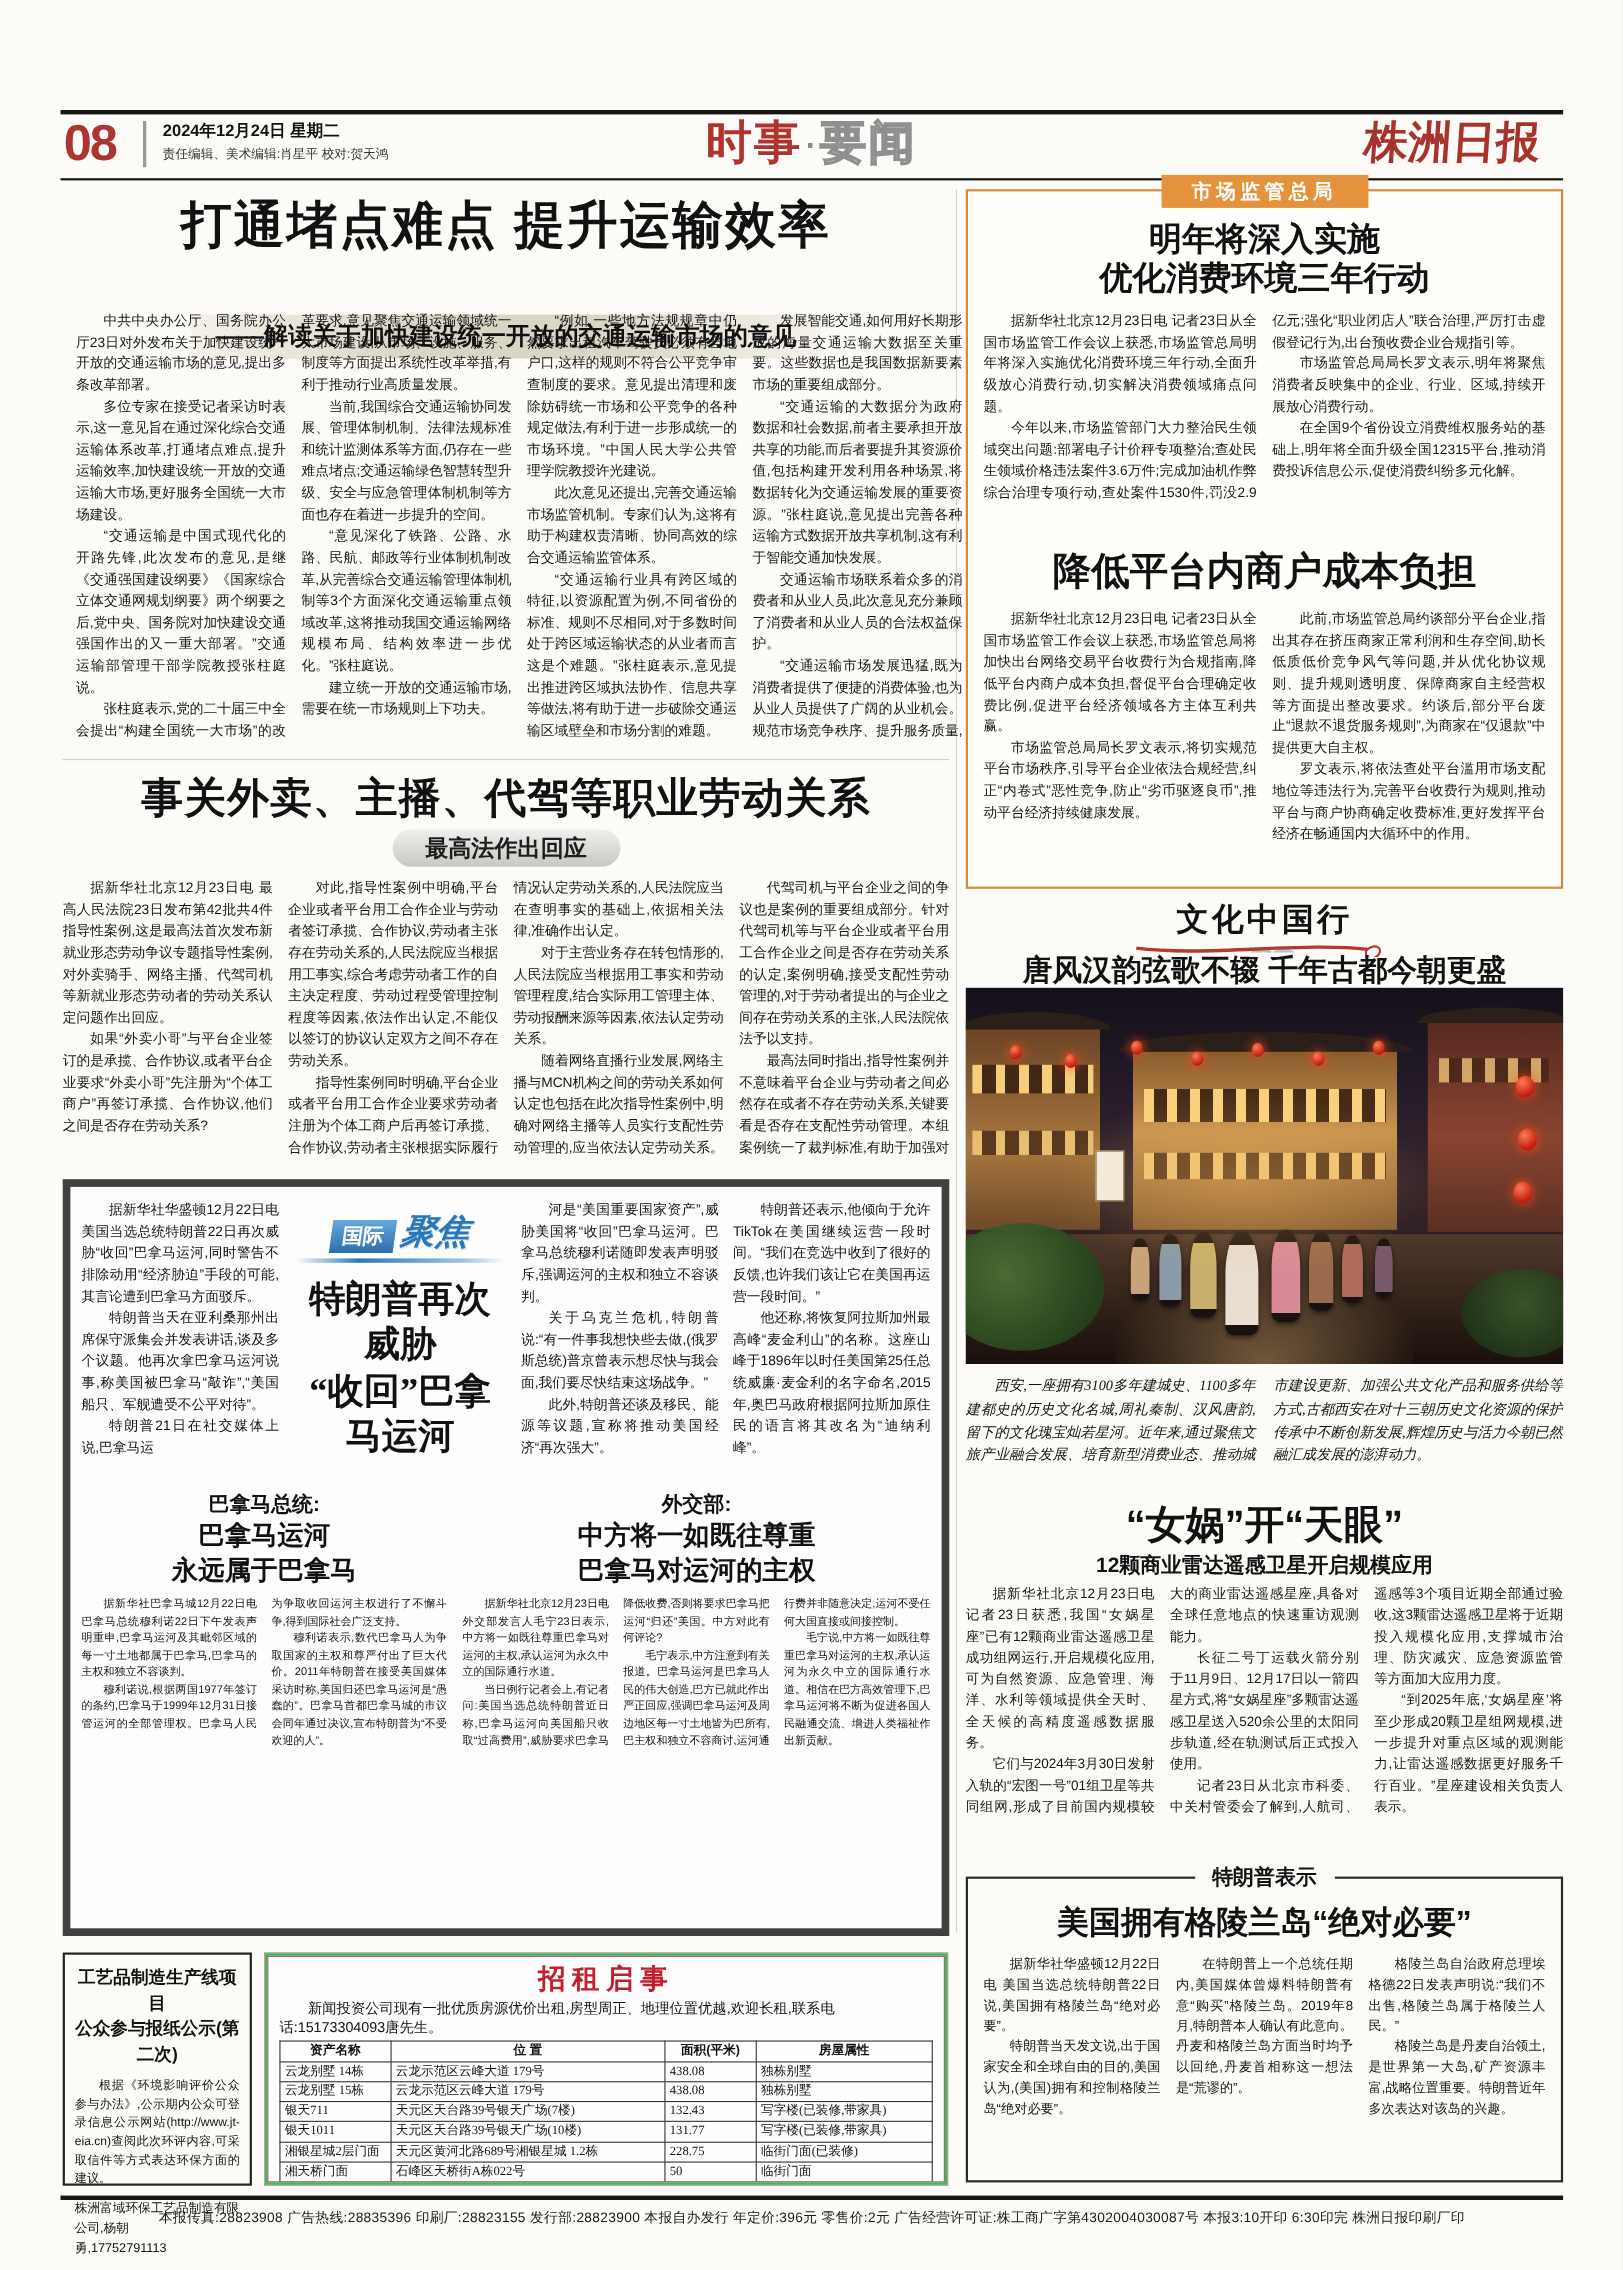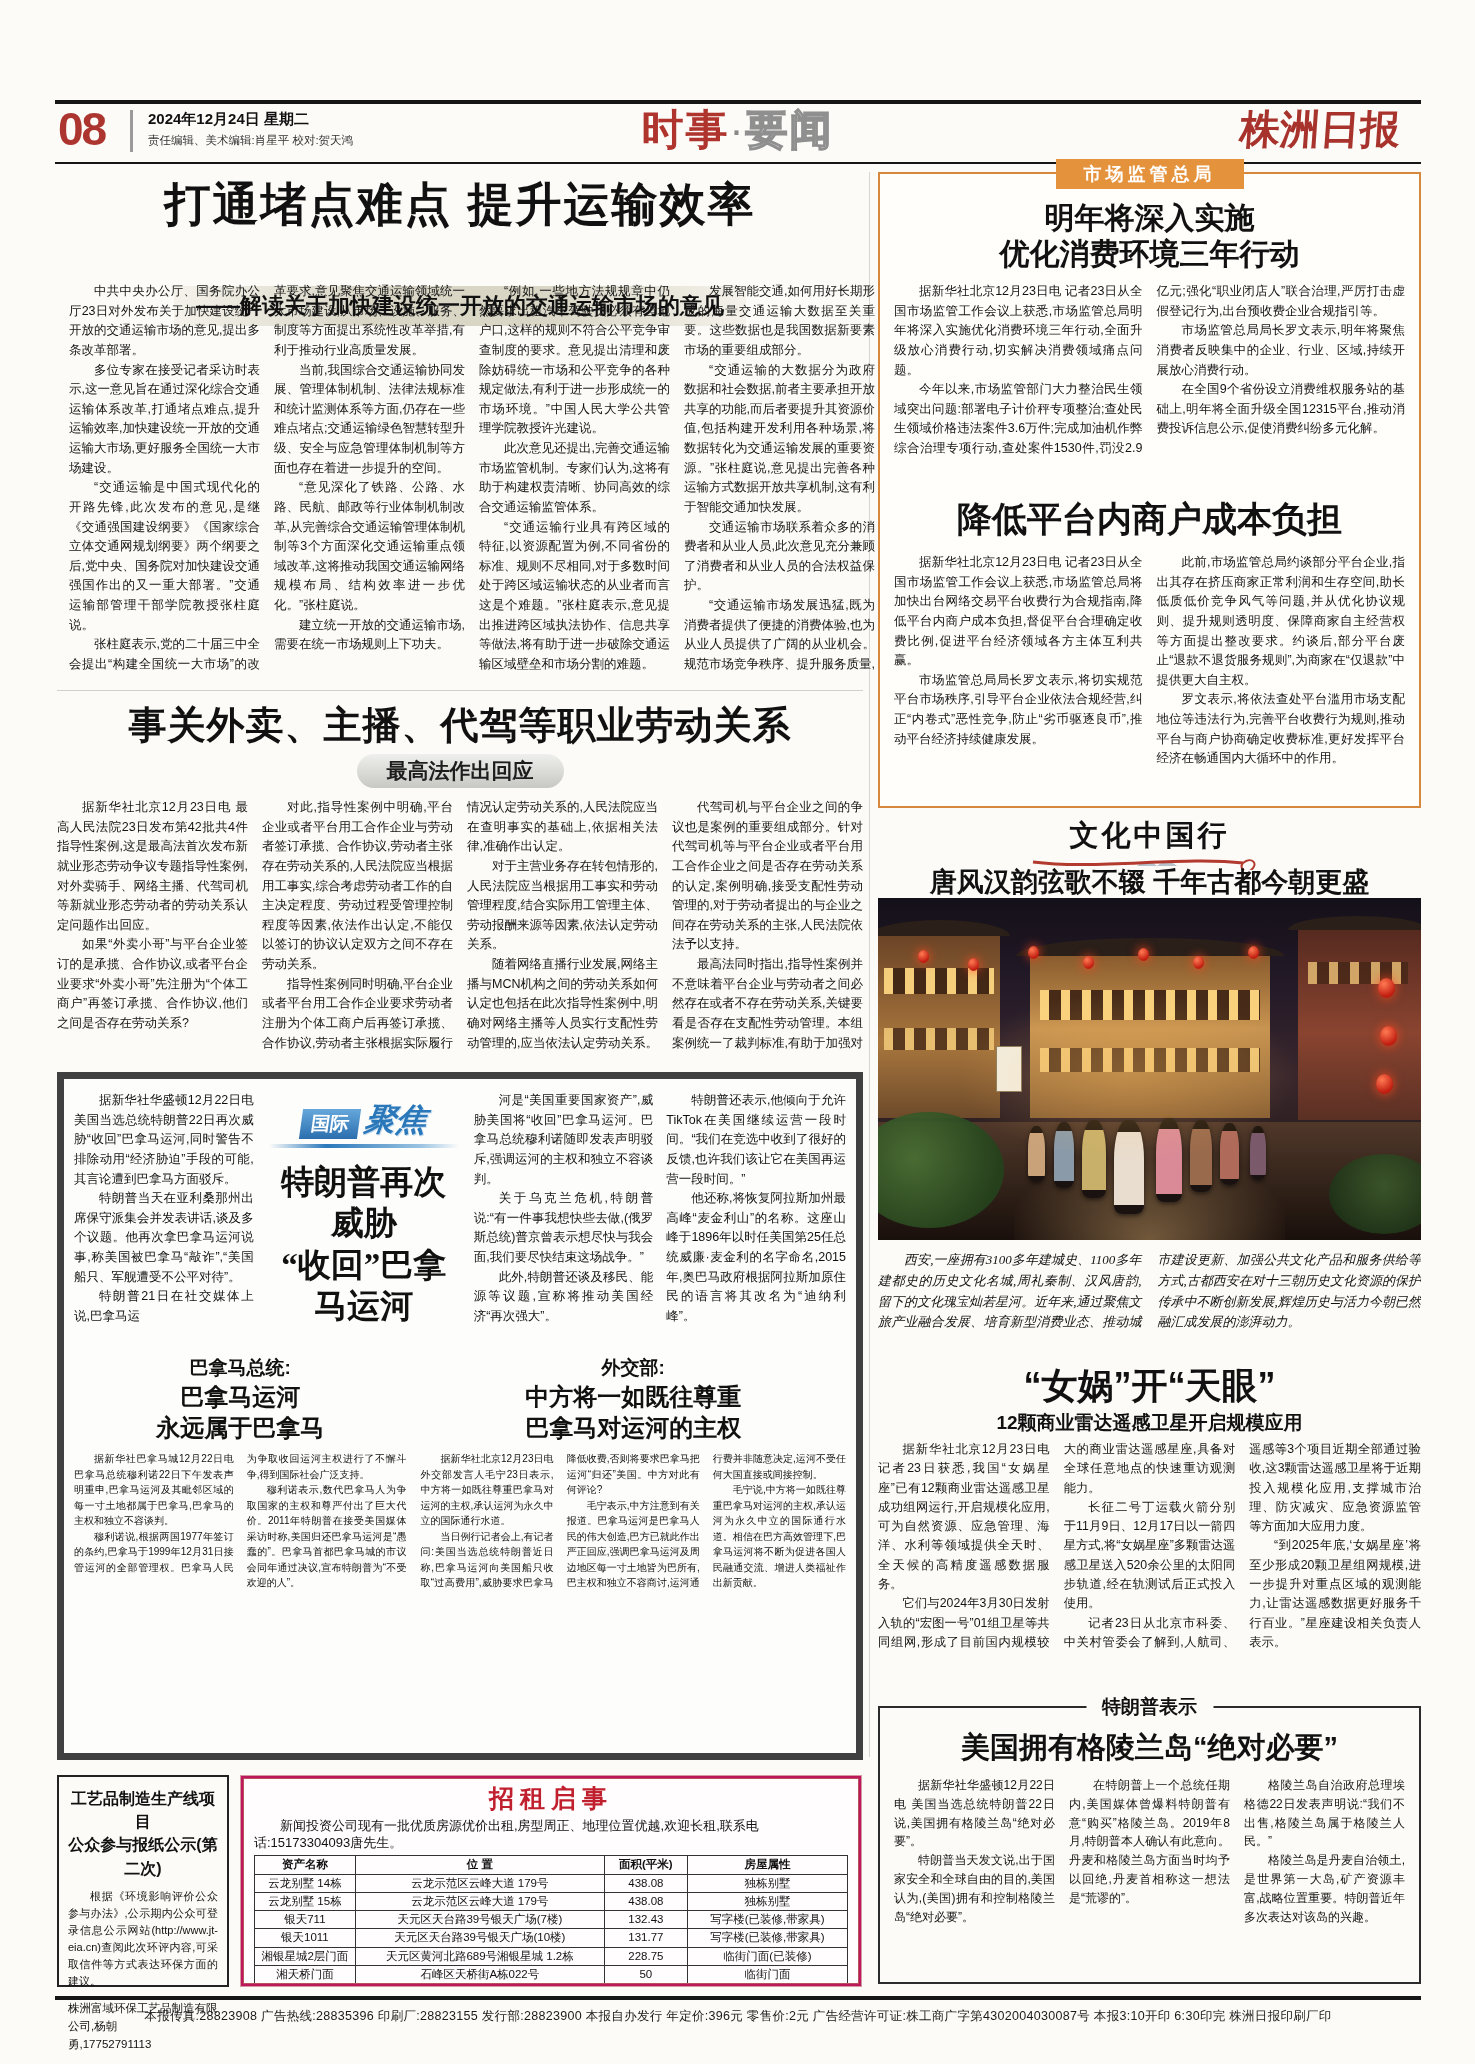--- a/index.html
+++ b/index.html
@@ -58,28 +58,28 @@
   .sub-title{font-size:24px;font-weight:900;line-height:1.3;}
   .subbody{margin-top:8px;column-gap:13px;text-align:justify;font-size:10px;line-height:1.55;overflow:hidden;}
   .subbody p{margin:0;text-indent:2em;}
   
   .n-box{border:2px solid #222;box-sizing:border-box;padding:10px 9px;}
   .n-t{font-size:16px;font-weight:800;line-height:1.45;}
   .n-body{font-size:11px;line-height:1.55;text-align:justify;margin-top:8px;}
   .n-body p{margin:0;text-indent:2em;}
   .n-sign{font-size:11.5px;line-height:1.55;margin-top:10px;}
   
-  .r-outer{border:1px solid #d39aa2;box-sizing:border-box;padding:2px;background:#be185d;}
+  .r-outer{border:1px solid #d39aa2;box-sizing:border-box;padding:2px;background:#22c55e;}
   .r-inner{border:1px solid #b8505e;box-sizing:border-box;height:100%;padding:3px 10px;background:#fffdfd;overflow:hidden;}
   .r-title{font-size:25px;font-weight:900;color:#c01f2e;letter-spacing:6px;}
   .r-intro{font-size:13px;line-height:1.32;text-indent:2em;margin-top:2px;}
   table.r-table{width:100%;border-collapse:collapse;margin-top:4px;font-size:11.5px;}
   .r-table th,.r-table td{border:1px solid #333;padding:0 4px;line-height:1.5;}
   .r-table th{font-weight:700;text-align:center;}
-  .r-table td{text-align:center;}
+  .r-table td{text-align:left;font-family:Liberation Serif, serif;}
   
   .footer{font-size:12.5px;color:#1a1a1a;letter-spacing:.3px;}
   
   .photo{overflow:hidden;background:linear-gradient(180deg,#141019 0%,#241a28 26%,#39262c 52%,#261b1a 78%,#1b1310 100%);}
   .ph-bld{position:absolute;}
   .roof{position:absolute;background:#2a1f19;border-radius:60% 60% 0 0/120% 120% 0 0;}
   .win{position:absolute;background:repeating-linear-gradient(90deg,rgba(255,216,130,.92) 0 9px,rgba(62,36,20,.92) 9px 21px);}
   .lant{position:absolute;width:11px;height:13px;border-radius:50%;background:radial-gradient(circle at 35% 30%,#ff7a52,#c11d10 70%);box-shadow:0 0 9px 2px rgba(255,70,30,.55);}
   .lant.big{width:17px;height:20px;}
   .fig{position:absolute;border-radius:42% 42% 8px 8px;box-shadow:0 2px 4px rgba(0,0,0,.5);}

